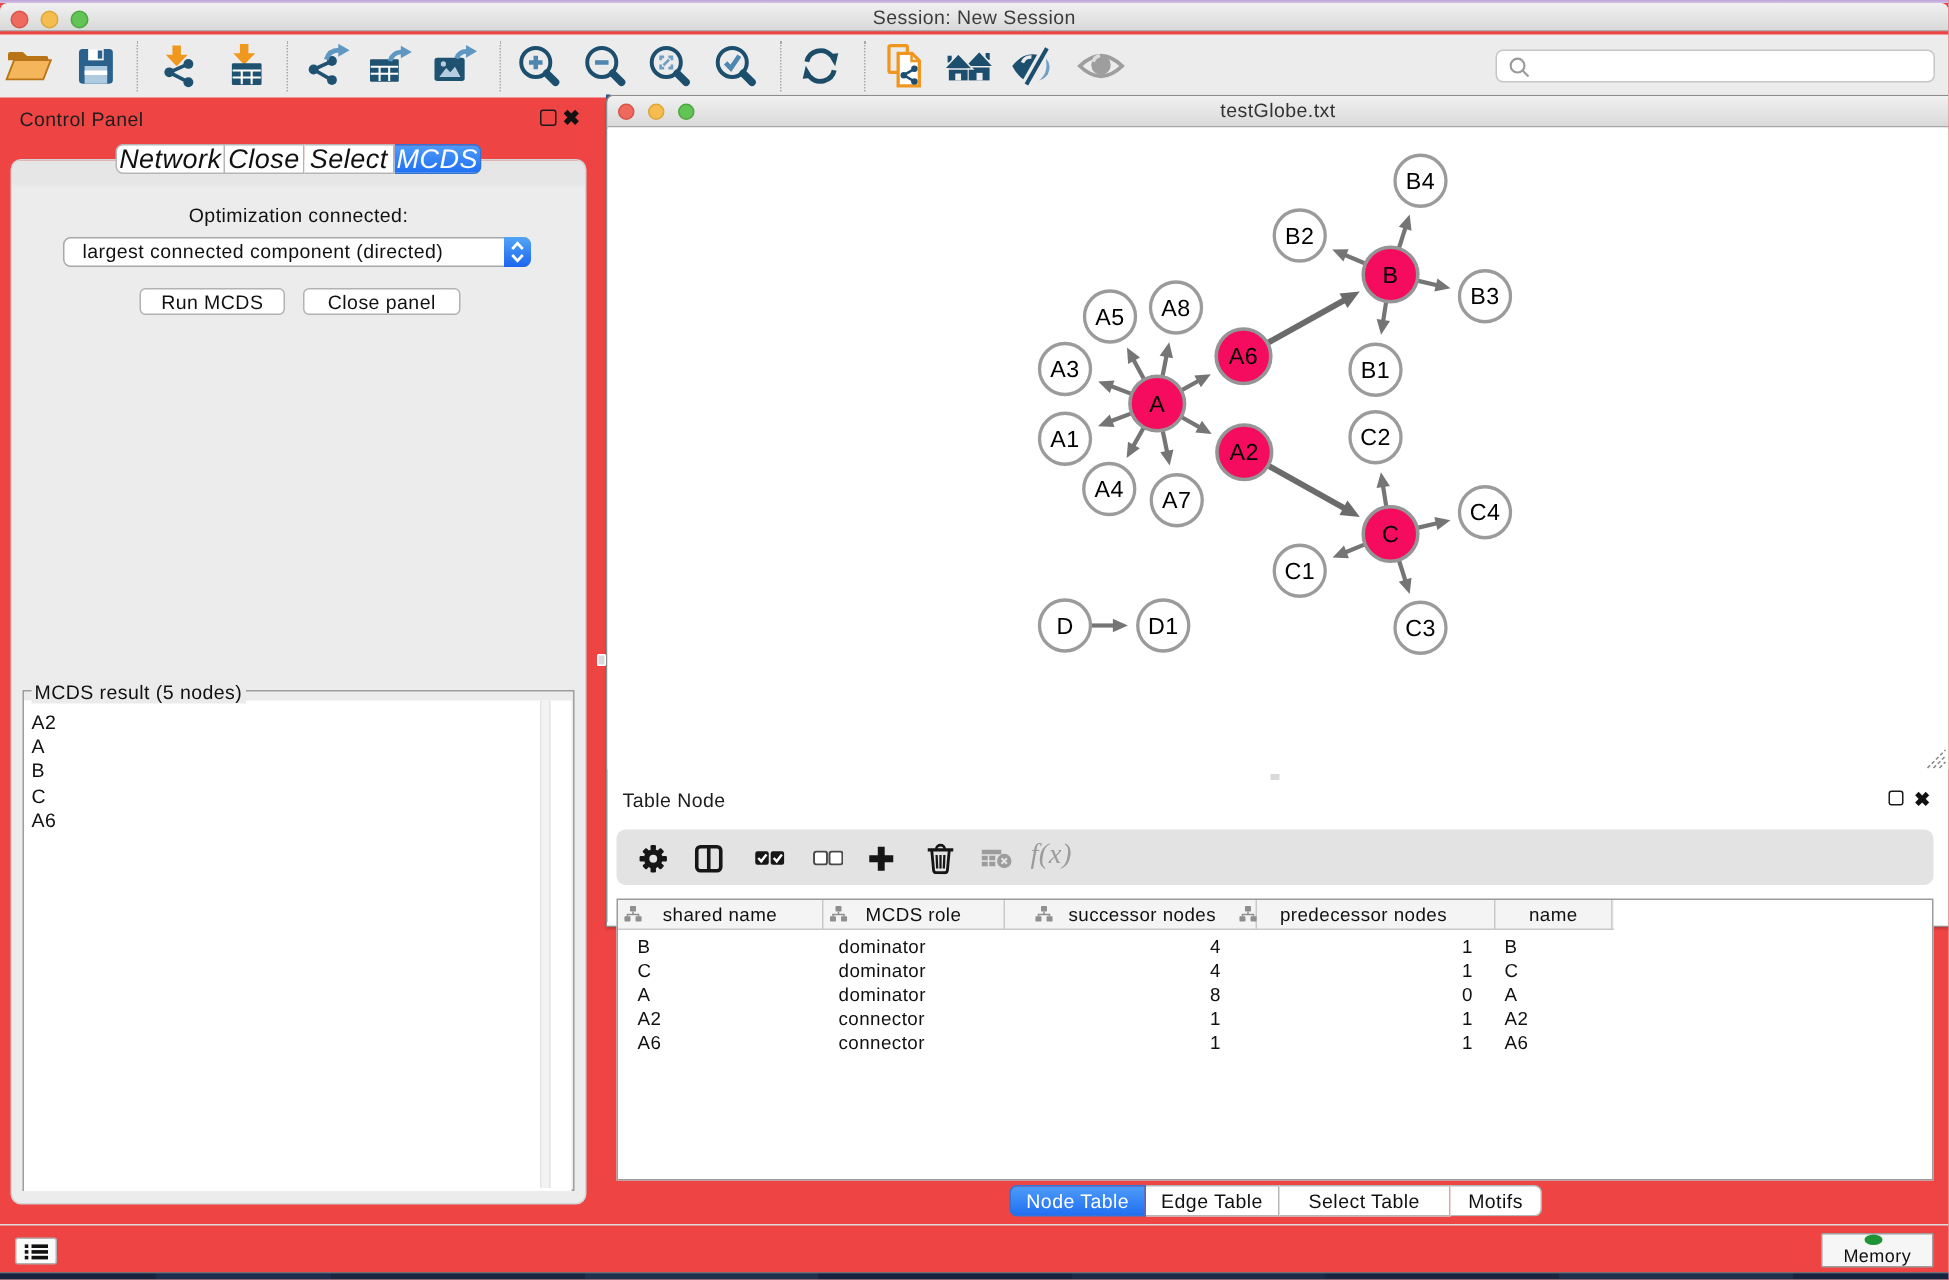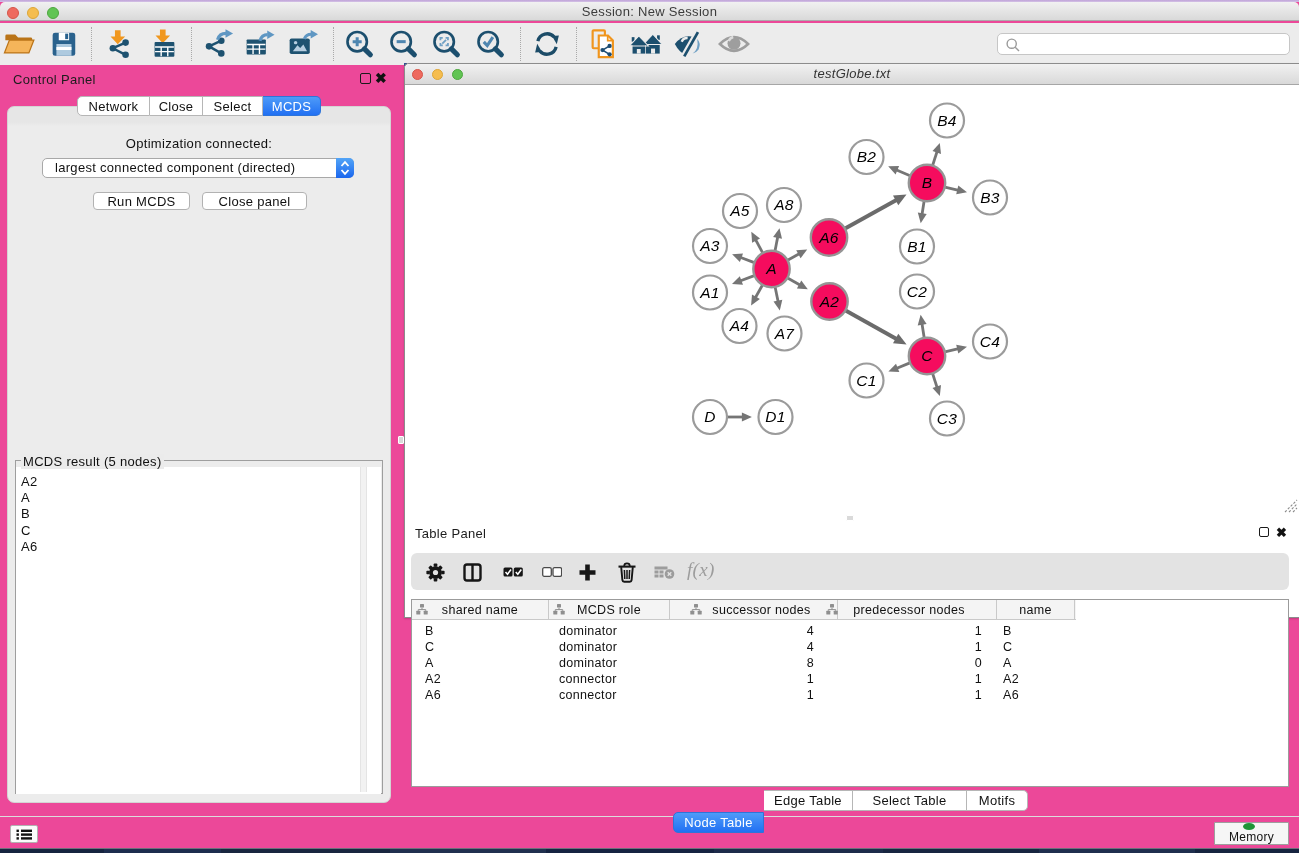--- a/index.html
+++ b/index.html
@@ -5,40 +5,40 @@
 * { margin:0; padding:0; box-sizing:border-box; }
 html,body { width:1299px; height:853px; overflow:hidden; }
 body { font-family:"Liberation Sans", sans-serif; background:#ECECEC; position:relative; letter-spacing:0.3px; }
 .abs { position:absolute; }
 
 #wp-top { left:0; top:0; width:1299px; height:2px; background:linear-gradient(#BFA3D8,#D4C2E6); z-index:5; }
 #wp-bot { left:0; top:849px; width:1299px; height:4px; background:#1A2946;
   background-image:linear-gradient(90deg, #16243f 0 8%, #1d2d4e 8% 17%, #18263f 17% 30%, #20304f 30% 42%, #152341 42% 55%, #1d2b4a 55% 68%, #172540 68% 80%, #1f2f4e 80% 92%, #16243f 92% 100%);
 }
 
-#app { left:0; top:0; width:1299px; height:849px; background:#ec4899; border-bottom:1px solid #6F6F7A; }
+#app { left:0; top:0; width:1299px; height:849px; background:#ef4444; border-bottom:1px solid #6F6F7A; }
 #titlebar { left:0; top:2px; width:1299px; height:19px; border-radius:5px 5px 0 0;
   background:linear-gradient(#F1F1F1,#D9D9D9); border-bottom:1px solid #ABABAB; }
 #titlebar .title { width:100%; text-align:center; font-size:13px; color:#3c3c3c; line-height:19px; }
 .tl { width:12px; height:12px; border-radius:50%; top:7px; }
 #tl-r { left:7px;  background:#EE6A5F; border:0.5px solid #D65549; }
 #tl-y { left:27px; background:#F5BD4F; border:0.5px solid #DDA637; }
 #tl-g { left:47px; background:#61C454; border:0.5px solid #4EA73F; }
 
 #toolbar { left:0; top:23px; width:1299px; height:42px; background:#ECECEC; }
 .sep { top:4px; height:34px; width:0; border-left:1px dotted #A9A9A9; }
 .tbi { top:5px; width:32px; height:32px; }
 #search { left:997px; top:10px; width:293px; height:22px; background:#fff; border:1px solid #C6C6C6; border-radius:5px; }
 
 #cp-title { left:13px; top:72px; font-size:13px; color:#1d1d1d; }
 .winbtn-sq { width:11px; height:11px; border:1.6px solid #1a1a1a; border-radius:2px; }
 #cp-panel { left:7px; top:106px; width:384px; height:697px; border:1px solid #D4D4D4; border-radius:7px; background:linear-gradient(180deg,#E6E6E6 0px,#E6E6E6 15px,#ECECEC 19px,#ECECEC 100%); }
 #tabbar { left:77px; top:96px; height:20px; display:flex; }
-.tab { height:20px; background:#fff; border:1px solid #B6B6B6; border-left:none; font-size:13px; color:#111;
-  display:flex; align-items:center; justify-content:center; }
+.tab { height:20px; background:#fff; border:1px solid #B6B6B6; border-left:none; font-size:18px; color:#111;
+  display:flex; align-items:center; justify-content:center;font-style:italic; }
 .tab.first { border-left:1px solid #B6B6B6; border-radius:5px 0 0 5px; }
 .tab.last { border-radius:0 5px 5px 0; }
 .tab.sel { background:linear-gradient(#4E9BF8,#2170F3); color:#fff; border-color:#2E74D9; }
 #opt-label { left:7px; top:136px; width:384px; text-align:center; font-size:13px; color:#111; }
 #dropdown { left:42px; top:158px; width:312px; height:20px; background:#fff; border:1px solid #A8A8A8; border-radius:5px; }
 #dropdown .txt { position:absolute; left:12px; top:0; line-height:18px; font-size:13px; color:#111; }
 #dd-step { position:absolute; right:-1px; top:-1px; width:18px; height:20px; border-radius:0 5px 5px 0;
   background:linear-gradient(#53A5F7,#1A66EE); }
 .btn { background:#fff; border:1px solid #B2B2B2; border-radius:4px; font-size:13px; color:#111;
   display:flex; align-items:center; justify-content:center; }
@@ -48,21 +48,21 @@
 #fs-legend { left:21px; top:454px; background:#EBEBEB; padding:0 2px; font-size:13px; color:#111; }
 #fs-list { left:16px; top:467px; padding-top:7px; width:365px; height:327px; background:#fff; font-size:13px; color:#111; }
 #fs-list div { height:16.2px; line-height:16.2px; padding-left:5px; }
 #fs-scroll { left:360px; top:467px; width:7px; height:325px; background:#F2F2F2; border-left:1px solid #E4E4E4; border-right:1px solid #E4E4E4; }
 
 #statusline { left:0; top:816px; width:1299px; height:0; border-top:1px solid #DCDCDC; }
 #btn-list { left:10px; top:825px; width:28px; height:18px; border-radius:2px; background:#FBFBFB; }
 #btn-mem { left:1214px; top:822px; width:75px; height:23px; border-radius:1px; border-color:#9E9E9E; background:#F6F6F6;flex-direction:column; }
 #mem-dot { width:12px; height:12px; border-radius:50%; background:#1E9437; margin-right:6px; }
 
-#net { left:404px; top:63px; width:895px; height:555px; background:#fff; border:1px solid #8C8C8C; border-right:none; border-radius:5px 0 0 0; box-shadow:0 1px 2px rgba(0,0,0,0.18);font-style:italic; }
+#net { left:404px; top:63px; width:895px; height:555px; background:#fff; border:1px solid #8C8C8C; border-right:none; border-radius:5px 0 0 0; box-shadow:0 1px 2px rgba(0,0,0,0.18); }
 #net-tb { left:0; top:0; width:100%; height:21px; background:linear-gradient(#F1F1F1,#D9D9D9); border-bottom:1px solid #A6A6A6; border-radius:5px 0 0 0; }
 #net-tb .title { width:100%; text-align:center; font-size:13px; color:#333; line-height:20px; }
 .tl2 { width:11px; height:11px; border-radius:50%; top:5px; }
 #net-canvas { left:0; top:22px; width:894px; height:427px; background:#fff; }
 #net-canvas svg { display:block; }
 
 #tp-title { left:415px; top:526px; font-size:13px; color:#1d1d1d; }
 #tp-toolbar { left:411px; top:553px; width:878px; height:37px; background:#E3E3E3; border-radius:6px; }
 #tp-table { left:411px; top:599px; width:878px; height:188px; background:#fff; border:1px solid #9B9B9B; }
 #tp-header { position:absolute; left:0; top:0; width:664px; height:20px; background:#F4F4F4; border-bottom:1px solid #C9C9C9; }
@@ -70,21 +70,21 @@
   display:flex; align-items:center; justify-content:center; }
 .trow { position:absolute; font-size:12.5px; color:#111; height:16px; line-height:16px; }
 .tree { position:absolute; left:4px; top:4px; }
 .tpi { position:absolute; top:0; }
 
 #btabs { left:673px; top:790px; height:21px; display:flex; }
 .btab { height:21px; background:#fff; border:1px solid #B6B6B6; border-left:none; font-size:13px; color:#111;
   display:flex; align-items:center; justify-content:center; }
 .btab.first { border-left:1px solid #B6B6B6; border-radius:5px 0 0 5px; }
 .btab.last { border-radius:0 5px 5px 0; }
-.btab.sel { background:linear-gradient(#4E9BF8,#2170F3); color:#fff; border-color:#2E74D9;margin-top:22px; }
+.btab.sel { background:linear-gradient(#4E9BF8,#2170F3); color:#fff; border-color:#2E74D9; }
 </style>
 </head>
 <body>
 <div class="abs" id="wp-top"></div>
 <div class="abs" id="app">
   <div class="abs" id="titlebar">
       <div class="title">Session: New Session</div>
     </div>
   <div class="abs tl" id="tl-r"></div>
   <div class="abs tl" id="tl-y"></div>
@@ -365,21 +365,21 @@
         <g stroke="#8a8a8a" stroke-width="1.1" stroke-dasharray="2.4,1.6" fill="none">
           <line x1="1" y1="13" x2="13" y2="1"></line>
           <line x1="5" y1="13" x2="13" y2="5"></line>
           <line x1="9" y1="13" x2="13" y2="9"></line>
         </g>
       </svg>
   </div>
 
   <div class="abs" style="left:398px; top:436px; width:6px; height:8px; background:#DADADA; border:1px solid #fff; border-radius:1px;"></div>
   <div class="abs" style="left:846px; top:515px; width:8px; height:6px; background:#DADADA; border:1px solid #fff; border-radius:1px;"></div>
-  <div class="abs" id="tp-title">Table Panel</div>
+  <div class="abs" id="tp-title">Table Node</div>
   <div class="abs winbtn-sq" style="left:1259px; top:527px; width:10px; height:10px;"></div>
   <div class="abs" style="left:1276px; top:525px; font-size:13px; font-weight:bold; color:#111;">✖</div>
   <div class="abs" id="tp-toolbar">
     <svg class="tpi" style="left:15px; top:10px;" width="19" height="19" viewBox="0 0 19 19">
       <g fill="#161616">
           <circle cx="9.5" cy="9.5" r="6.3"></circle>
       <g>
             <rect x="7.7" y="0.4" width="3.6" height="3.4" rx="0.8"></rect>
             <rect x="7.7" y="15.2" width="3.6" height="3.4" rx="0.8"></rect>
             <rect x="0.4" y="7.7" width="3.4" height="3.6" rx="0.8"></rect>

